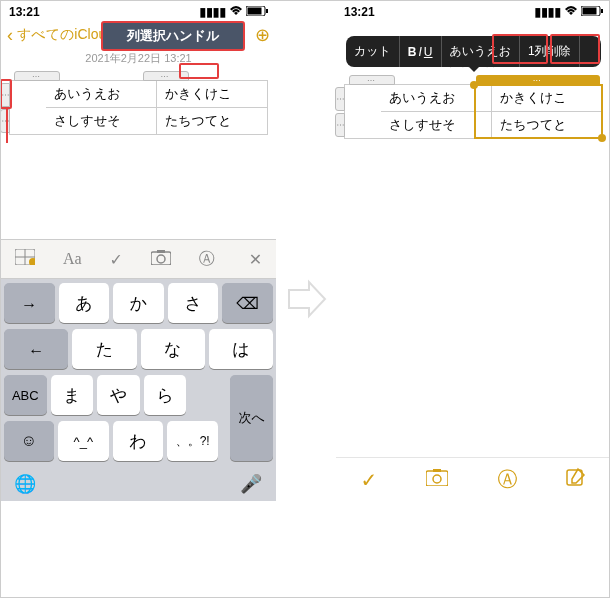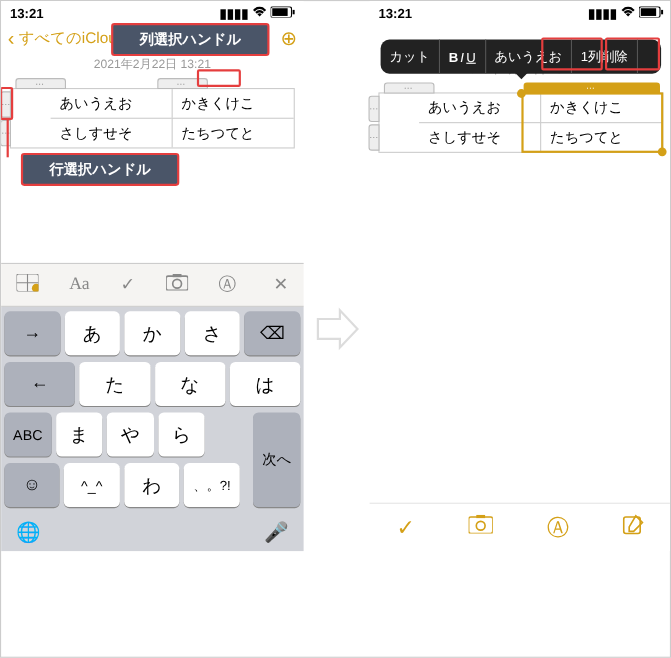--- a/index.html
+++ b/index.html
@@ -115,21 +115,20 @@
       <div class="nrow">
         <div class="ncell">さしすせそ</div>
         <div class="ncell">たちつてと</div>
       </div>
     </div>
 
     <div class="callout" style="top:20px; left:100px;">列選択ハンドル</div>
     <div class="redbox" style="top:62px; left:178px; width:40px; height:16px;"></div>
 
     <div class="redbox" style="top:78px; left:-1px; width:12px; height:30px;"></div>
-    <div class="callout" style="top:138px; left:18px;">行選択ハンドル</div>
 
     <div style="position:absolute; top:108px; left:5px; width:2px; height:34px; background:#e53e3e;"></div>
 
     <div class="kbtoolbar">
       <span>
         <svg width="20" height="16">
             <rect x="0" y="0" width="20" height="16" rx="2" fill="none" stroke="#888"></rect>
             <line x1="0" y1="8" x2="20" y2="8" stroke="#888"></line>
             <line x1="10" y1="0" x2="10" y2="16" stroke="#888"></line>
             <circle cx="18" cy="13" r="4" fill="#d4a017"></circle>

